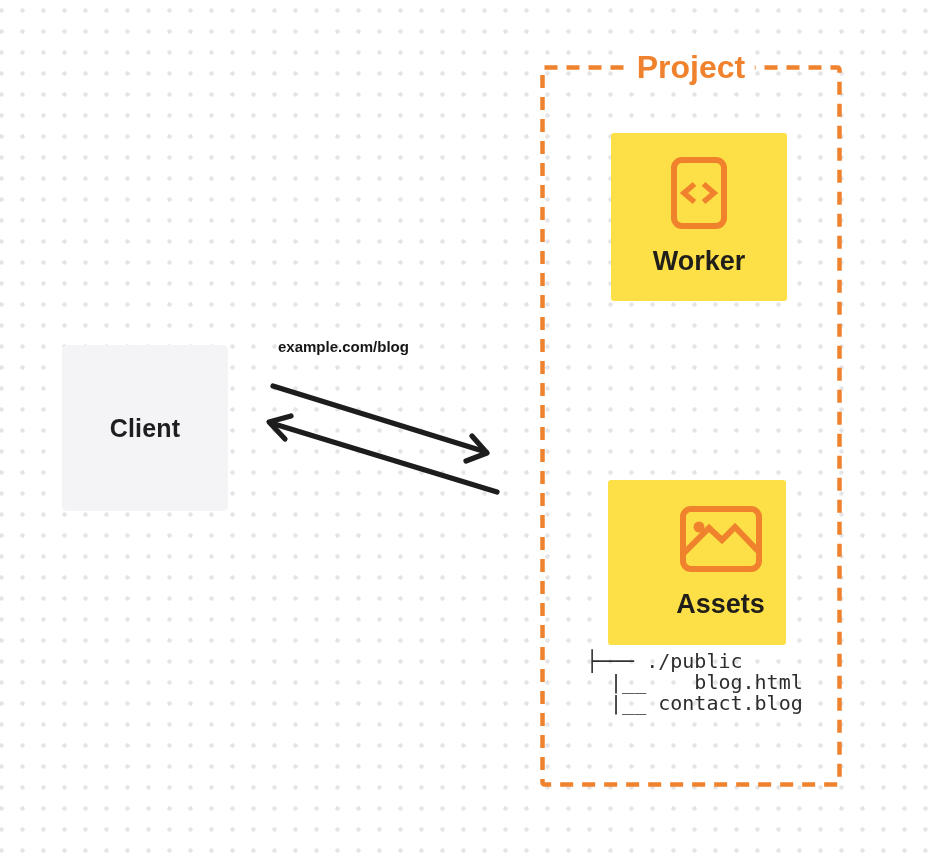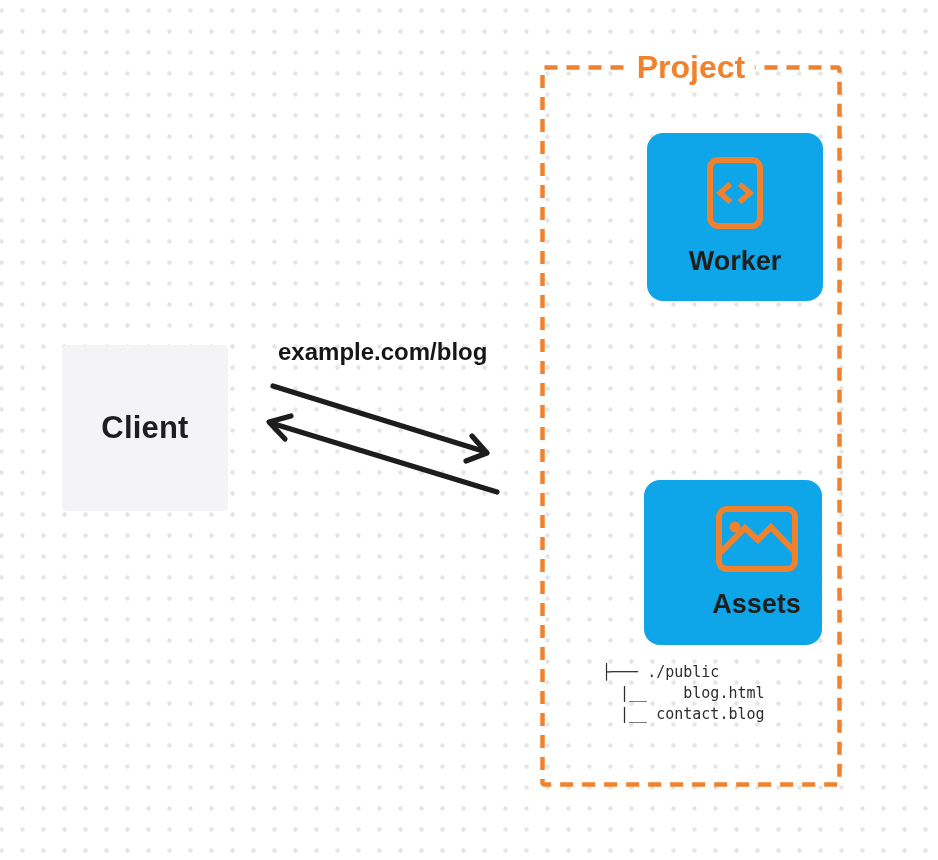--- a/index.html
+++ b/index.html
@@ -19,28 +19,28 @@
   
   .client-box {
     position: absolute;
     left: 62px; top: 345px;
     width: 166px; height: 166px;
     background: #f4f4f6;
     border-radius: 5px;
     display: flex; align-items: center; justify-content: center;
   }
   .client-label {
-    font-size: 31px; font-weight: bold; color: #1e1e20; letter-spacing: 0.2px;
+    font-size: 25px; font-weight: bold; color: #1e1e20; letter-spacing: 0.2px;
   }
 
   
   .request-label {
     position: absolute;
     left: 278px; top: 338px;
-    font-size: 24px; font-weight: bold; color: #161616;
+    font-size: 15px; font-weight: bold; color: #161616;
   }
 
   
   .arrows-svg { position: absolute; left: 0; top: 0; pointer-events: none; }
 
   
   .project-box {
     position: absolute;
     left: 540px; top: 65px;
     width: 302px; height: 722px;
@@ -51,39 +51,37 @@
     top: -16px; left: 50%; transform: translateX(-50%);
     background: #ffffff;
     padding: 0 10px;
     font-size: 32px; font-weight: bold; color: #f0822d;
     white-space: nowrap;
   }
 
   
   .card {
     position: absolute;
-    background: #0ea5e9;
-    border-radius: 16px;
+    background: #fde047;
+    border-radius: 3px;
     display: flex; flex-direction: column;
     align-items: center; justify-content: center;
     gap: 17px;
-    margin-left: 36px;
   }
   .worker-card { left: 71px; top: 68px;  width: 176px; height: 168px; }
   .assets-card { left: 68px; top: 415px; width: 178px; height: 165px; padding-left: 47px; }
   .card-label { font-size: 27px; font-weight: bold; color: #201e1a; }
 
   
   .file-tree {
     position: absolute;
-    left: 62px; top: 586px;
+    left: 46px; top: 586px;
     font-family: "DejaVu Sans Mono", monospace;
-    font-size: 15px; line-height: 21px;
+    font-size: 20px; line-height: 21px;
     color: #2d2d2d;
-    margin-top: 11px;
   }
   .file-tree .tree-line { white-space: pre; }
 </style>
 </head>
 <body>
 
 <div class="client-box">
   <span class="client-label">Client</span>
 </div>
 

